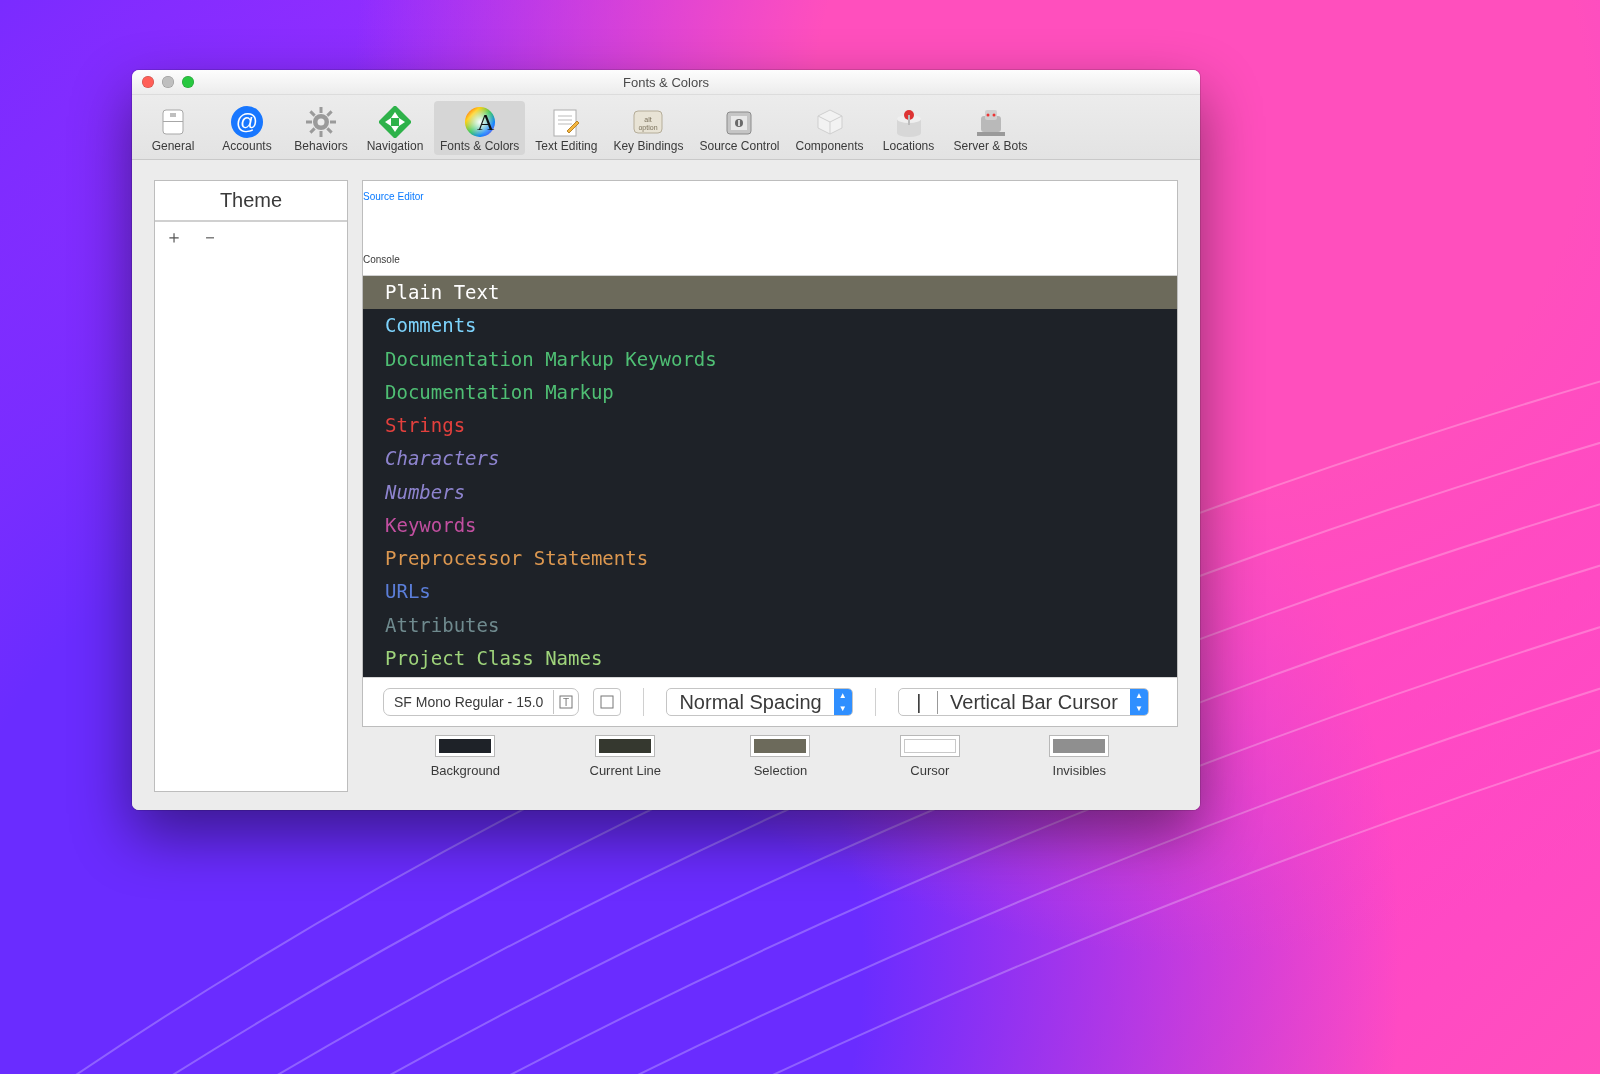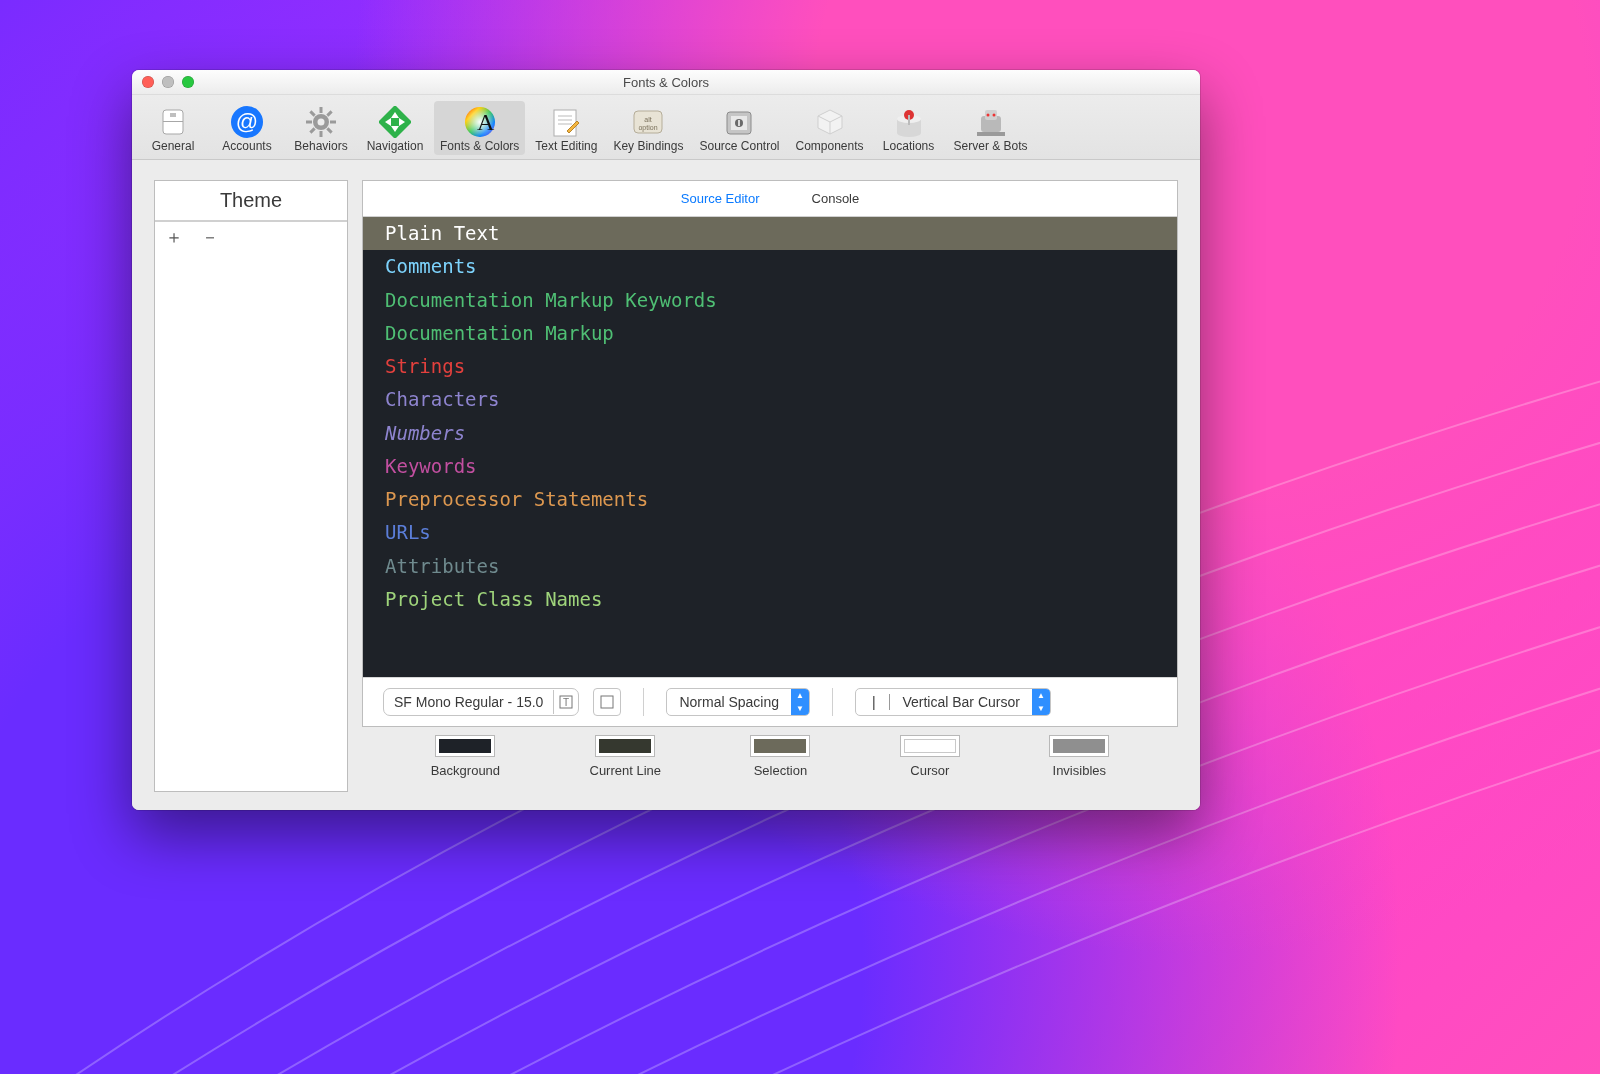--- a/index.html
+++ b/index.html
@@ -145,22 +145,23 @@
     border: 1px solid #bdbdbd;
     background: #fff;
     display: flex;
     flex-direction: column;
   }
   .subtabs {
     display: flex;
     justify-content: center;
     gap: 52px;
     padding: 10px 0;
-    font-size: 13px;
+    font-size: 10px;
     border-bottom: 1px solid #d0d0d0;
+    flex-direction: column;
   }
   .subtabs div { cursor: default; color:#3a3a3a; }
   .subtabs .active { color: #0a7aff; }
 
   
   .syntax-list {
     flex: 1;
     background: #1e2228;
     overflow: hidden;
     font-family: "SF Mono", Menlo, Consolas, monospace;
@@ -219,21 +220,21 @@
     display: flex;
     align-items: center;
     border: 1px solid #c5c5c5;
     border-radius: 5px;
     background: #fff;
     height: 26px;
     overflow: hidden;
   }
   .popup .txt {
     padding: 0 12px;
-    font-size: 14px;
+    font-size: 20px;
     color: #3a3a3a;
   }
   .popup .stepper {
     width: 18px;
     background: #2f8fff;
     align-self: stretch;
     display:flex; flex-direction:column;
     color:#fff;
   }
   .popup .stepper span{
@@ -472,21 +473,21 @@
           <div class="active">Source Editor</div>
           <div>Console</div>
         </div>
 
         <div class="syntax-list" id="syntax-list">
             <div class="syntax-row sel" style="color: rgb(255, 255, 255);">Plain Text</div>
             <div class="syntax-row" style="color: #7dd3fc;">Comments</div>
             <div class="syntax-row" style="color: rgb(79, 191, 116);">Documentation Markup Keywords</div>
             <div class="syntax-row" style="color: rgb(79, 191, 116);">Documentation Markup</div>
             <div class="syntax-row" style="color: rgb(227, 64, 61);">Strings</div>
-            <div class="syntax-row" style="color: rgb(142, 132, 207);">Characters</div>
+            <div class="syntax-row" style="color: rgb(142, 132, 207); font-style: italic;">Characters</div>
             <div class="syntax-row" style="color: rgb(142, 132, 207); font-style: italic;">Numbers</div>
             <div class="syntax-row" style="color: rgb(194, 79, 160);">Keywords</div>
             <div class="syntax-row" style="color: rgb(221, 152, 80);">Preprocessor Statements</div>
             <div class="syntax-row" style="color: rgb(91, 126, 216);">URLs</div>
             <div class="syntax-row" style="color: rgb(111, 138, 142);">Attributes</div>
             <div class="syntax-row" style="color: rgb(159, 212, 123);">Project Class Names</div>
           </div>
 
         <div class="font-row">
 

